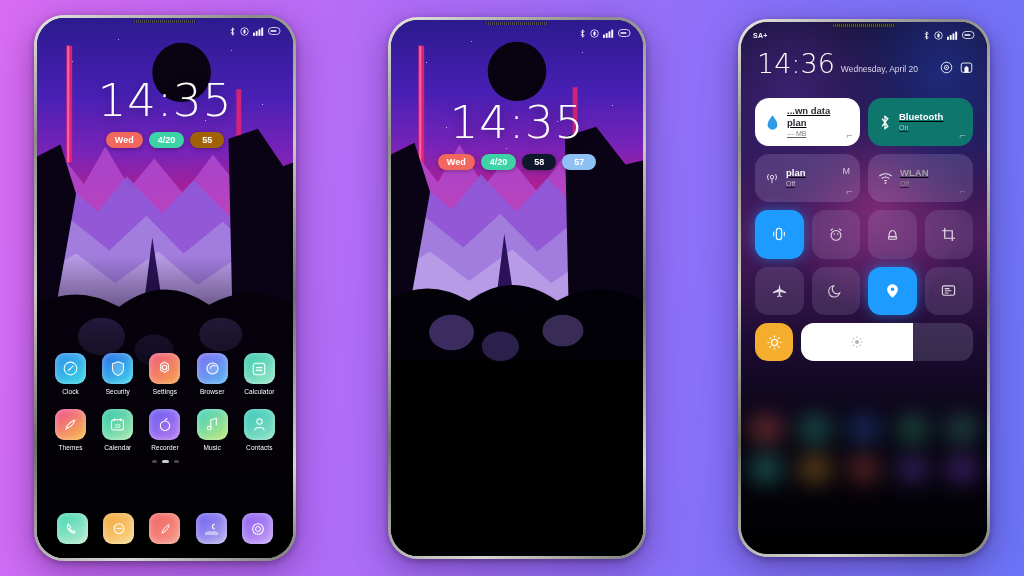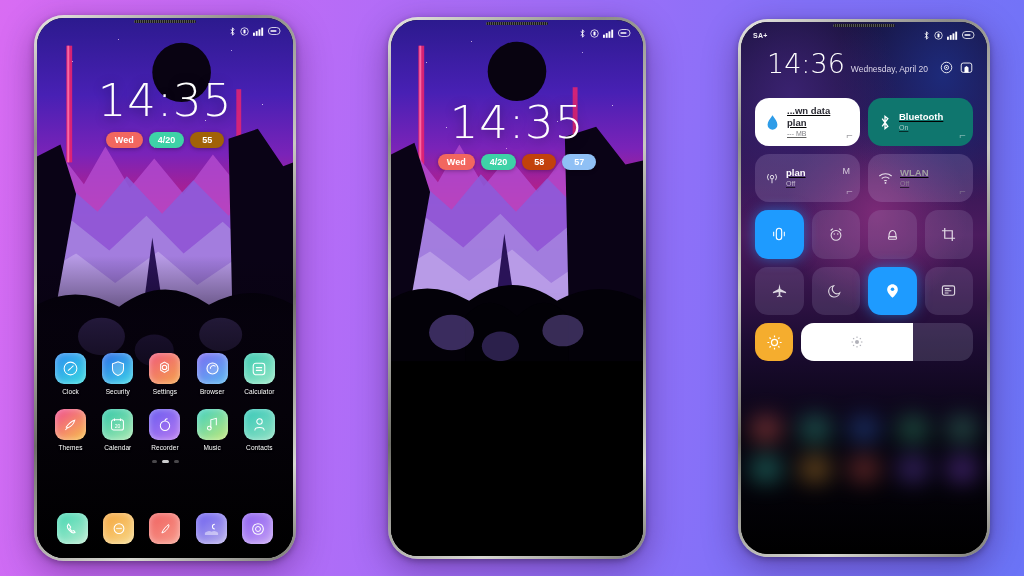--- a/index.html
+++ b/index.html
@@ -94,21 +94,21 @@
        radial-gradient(ellipse 70% 40% at 82% 10%, #1d2a7a 0%, transparent 62%),
        radial-gradient(ellipse 60% 30% at 55% 36%, #7b2a77 0%, transparent 62%),
        linear-gradient(180deg,#151035 0%,#2a1550 22%,#4b1b5e 40%,#1d0c33 60%,#060410 78%,#000 100%); }
   .cc-blurapps { position:absolute; left:4%; right:4%; bottom:3%; top:74%; filter:blur(11px); opacity:.55; }
   .bapprow { display:flex; justify-content:space-between; margin-bottom:14px; }
   .bapp { width:30px; height:26px; border-radius:9px; }
 
   .cc-head { position:absolute; top:28px; left:16px; right:14px; z-index:20;
              display:flex; align-items:flex-end; justify-content:space-between; }
   .cc-time { color:#fff; font-size:27px; font-weight:300; line-height:1;
-             font-family:"DejaVu Sans", sans-serif;margin-left:10px; }
+             font-family:"DejaVu Sans", sans-serif; }
   .cc-date { color:#dcd6ea; font-size:8.5px; margin-left:6px; padding-bottom:3px; }
   .cc-headicons { display:flex; gap:7px; padding-bottom:3px; }
 
   .cc-tiles { position:absolute; top:76px; left:14px; right:14px; z-index:20;text-decoration:underline; }
   .bigrow { display:flex; gap:8px; margin-bottom:8px; }
   .bigtile { flex:1; height:48px; border-radius:14px; position:relative;
              padding:9px 10px; display:flex; align-items:center; gap:7px; overflow:hidden; }
   .bt-txt { line-height:1.25; }
   .bt-title { font-size:9.5px; font-weight:600; }
   .bt-sub { font-size:7px; opacity:.62; margin-top:1px; }
@@ -380,21 +380,21 @@
               <rect x="3" y="4" width="8" height="2" rx="1" fill="#fff"></rect>
             </svg>
         </div>
       </div>
 
       <div class="clockwrap" style="top:80px">
         <div class="bigclock">14:35</div>
         <div class="badges">
           <div class="badge" style="background:#f2675f">Wed</div>
           <div class="badge" style="background:#3ed2a7">4/20</div>
-          <div class="badge" style="background:#c2410c">58</div>
+          <div class="badge" style="background:#0f172a">58</div>
           <div class="badge" style="background:#8fc0f5">57</div>
         </div>
       </div>
     </div>
   </div>
 
   <div class="phone p3">
     <div class="phone-inner">
       <div class="cc-bg"></div>
 

